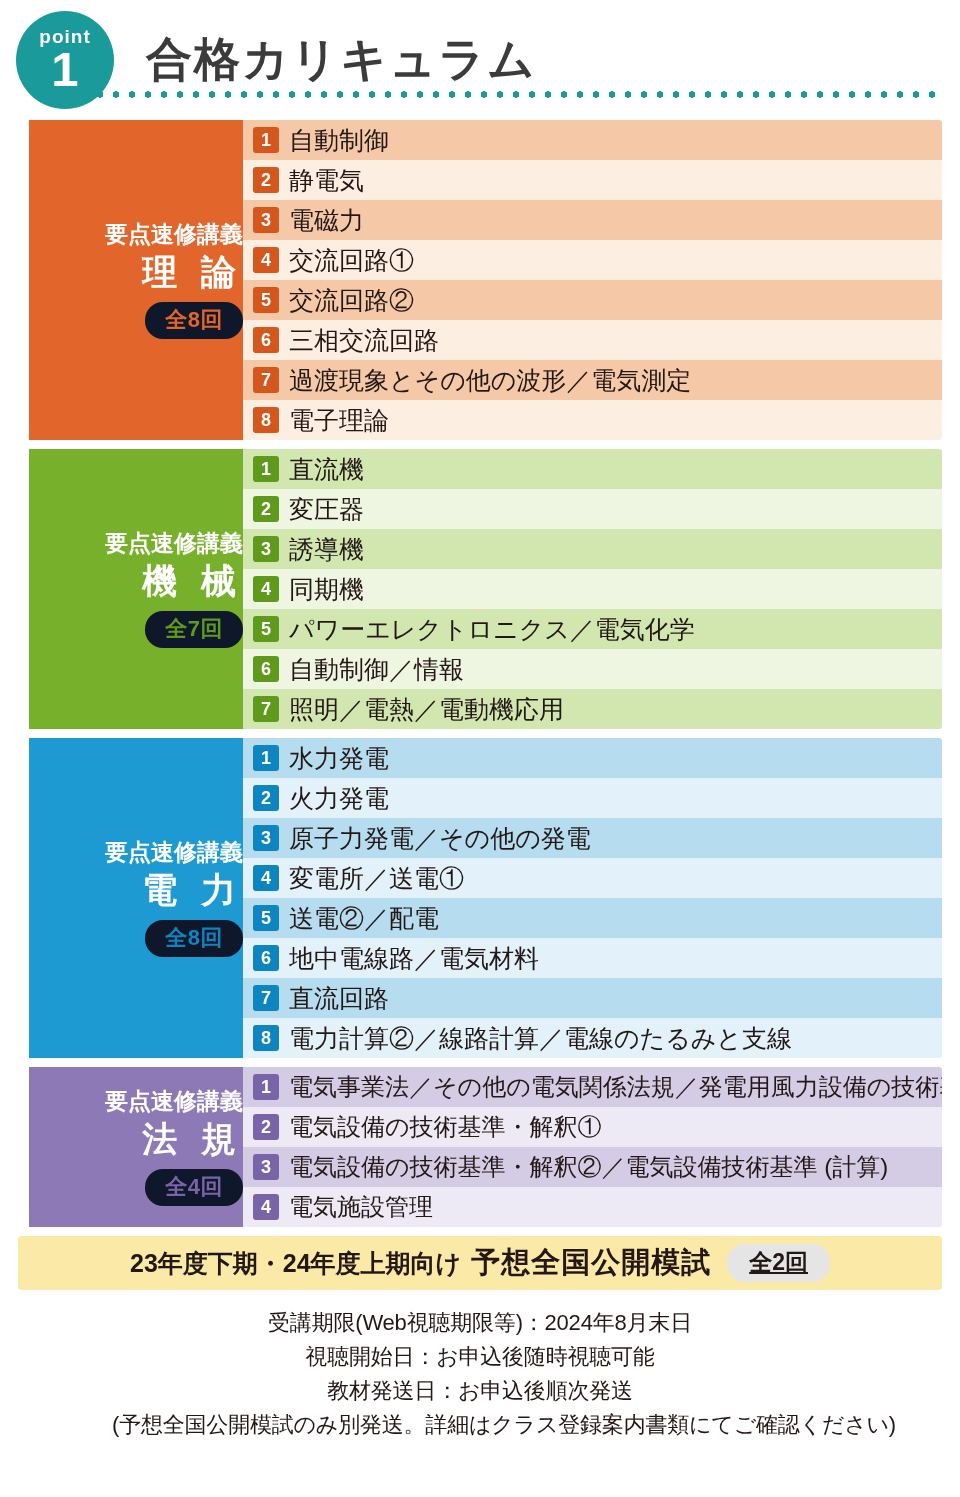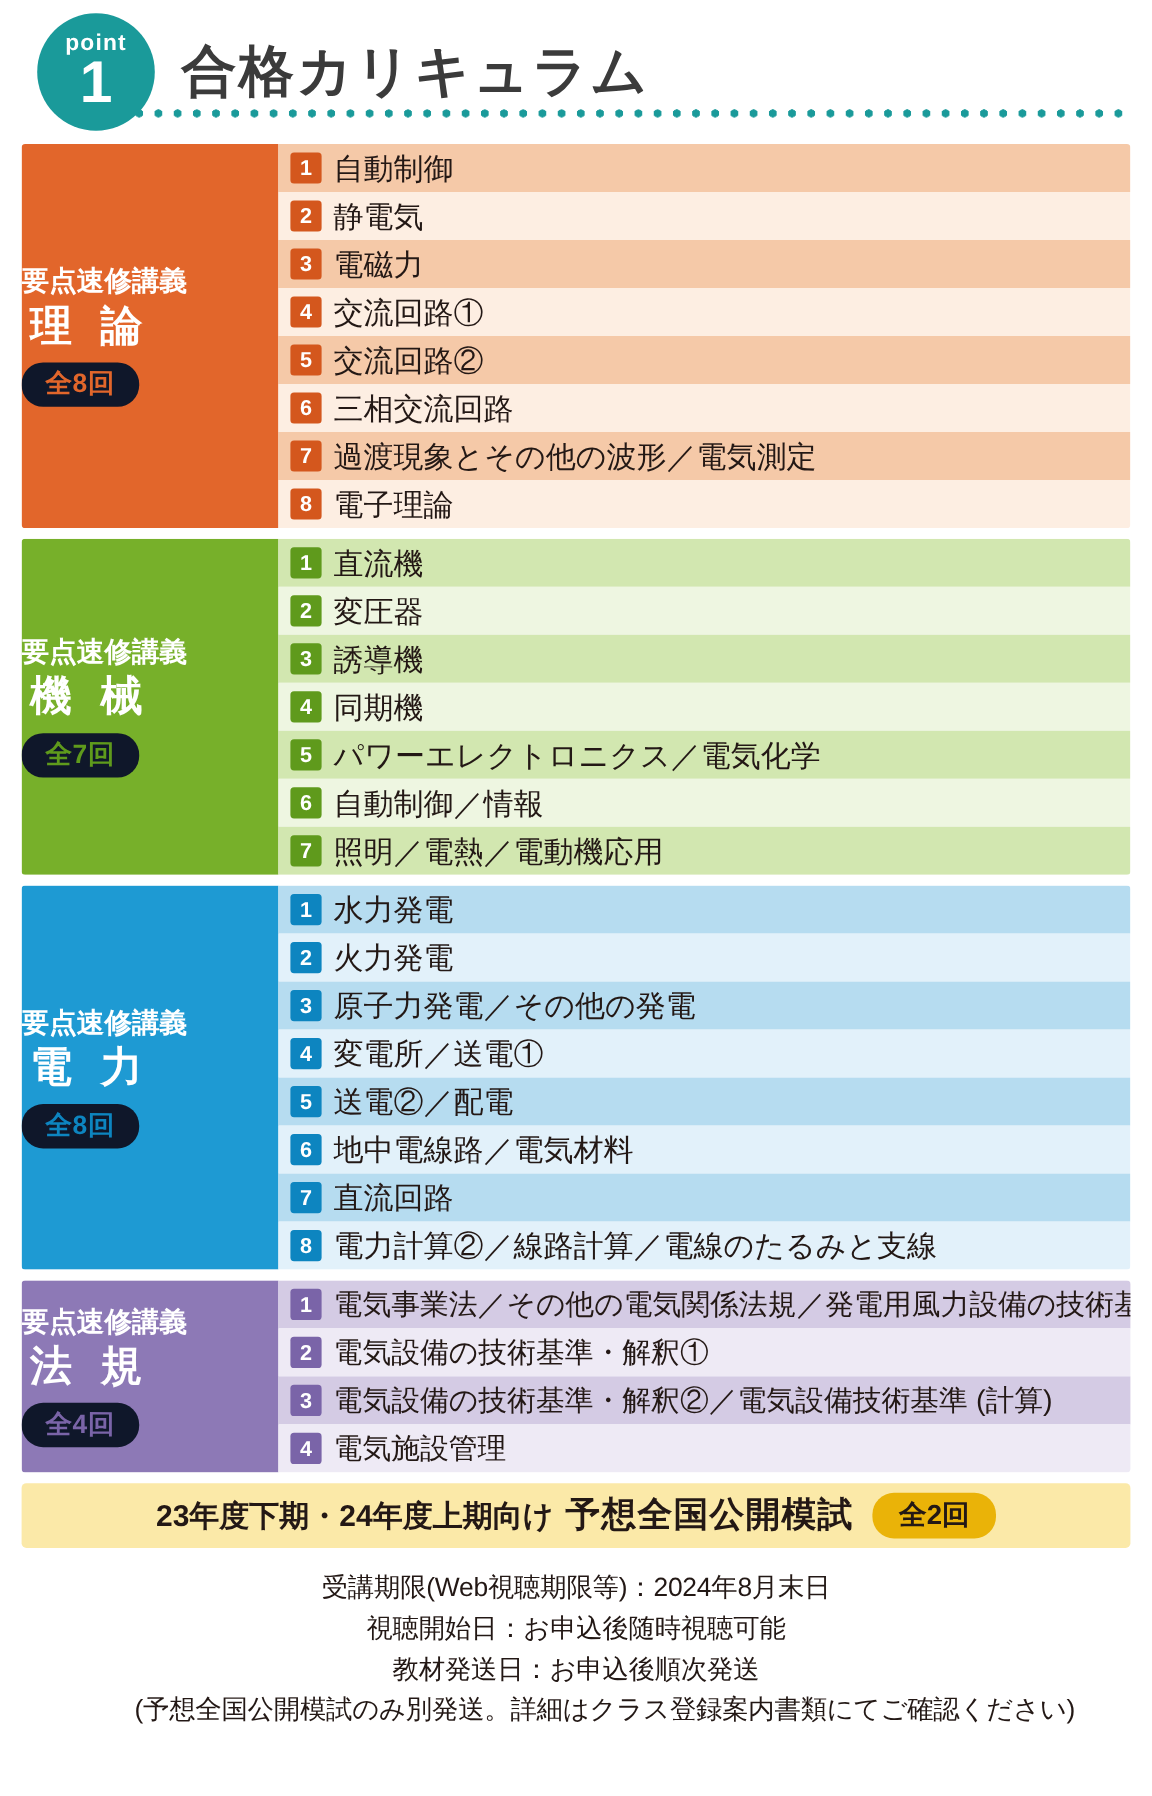--- a/index.html
+++ b/index.html
@@ -20,23 +20,24 @@
     position: relative;
     width: 960px;
     height: 1497px;
     box-sizing: border-box;
   }
 
   
   .header {
     position: relative;
     height: 120px;
-    padding-left: 31px;
+    padding-left: 16px;
     display: flex;
     align-items: center;
+    gap: 10px;
   }
   .point-badge {
     width: 98px;
     height: 98px;
     border-radius: 50%;
     background: #1a9a9a;
     color: #ffffff;
     display: flex;
     flex-direction: column;
     align-items: center;
@@ -89,25 +90,26 @@
     margin-bottom: 9px;
     border-radius: 3px;
     overflow: hidden;
   }
   .block-label {
     width: 214px;
     flex: none;
     color: #ffffff;
     display: flex;
     flex-direction: column;
-    align-items: flex-start;
+    align-items: flex-end;
     justify-content: center;
     text-align: center;
     padding: 6px 0;
     box-sizing: border-box;
+    margin-left: 11px;
   }
   .label-sub {
     font-size: 23px;
     font-weight: bold;
     letter-spacing: 0px;
     line-height: 1.2;
   }
   .label-main {
     font-size: 35px;
     font-weight: bold;
@@ -202,27 +204,28 @@
     color: #231815;
     letter-spacing: 0px;
   }
   .exam-main {
     font-size: 29px;
     font-weight: bold;
     color: #231815;
     letter-spacing: 1px;
   }
   .exam-count {
-    background: #eab308;
+    background: #e5e5e5;
     border-radius: 18px;
     padding: 3px 22px 4px;
     font-size: 23px;
     font-weight: bold;
     color: #231815;
     margin-left: 6px;
+    text-decoration: underline;
   }
 
   
   .notes {
     margin: 16px 18px 0;
     font-size: 22px;
     line-height: 1.55;
     color: #231815;
     letter-spacing: -0.2px;
   }

